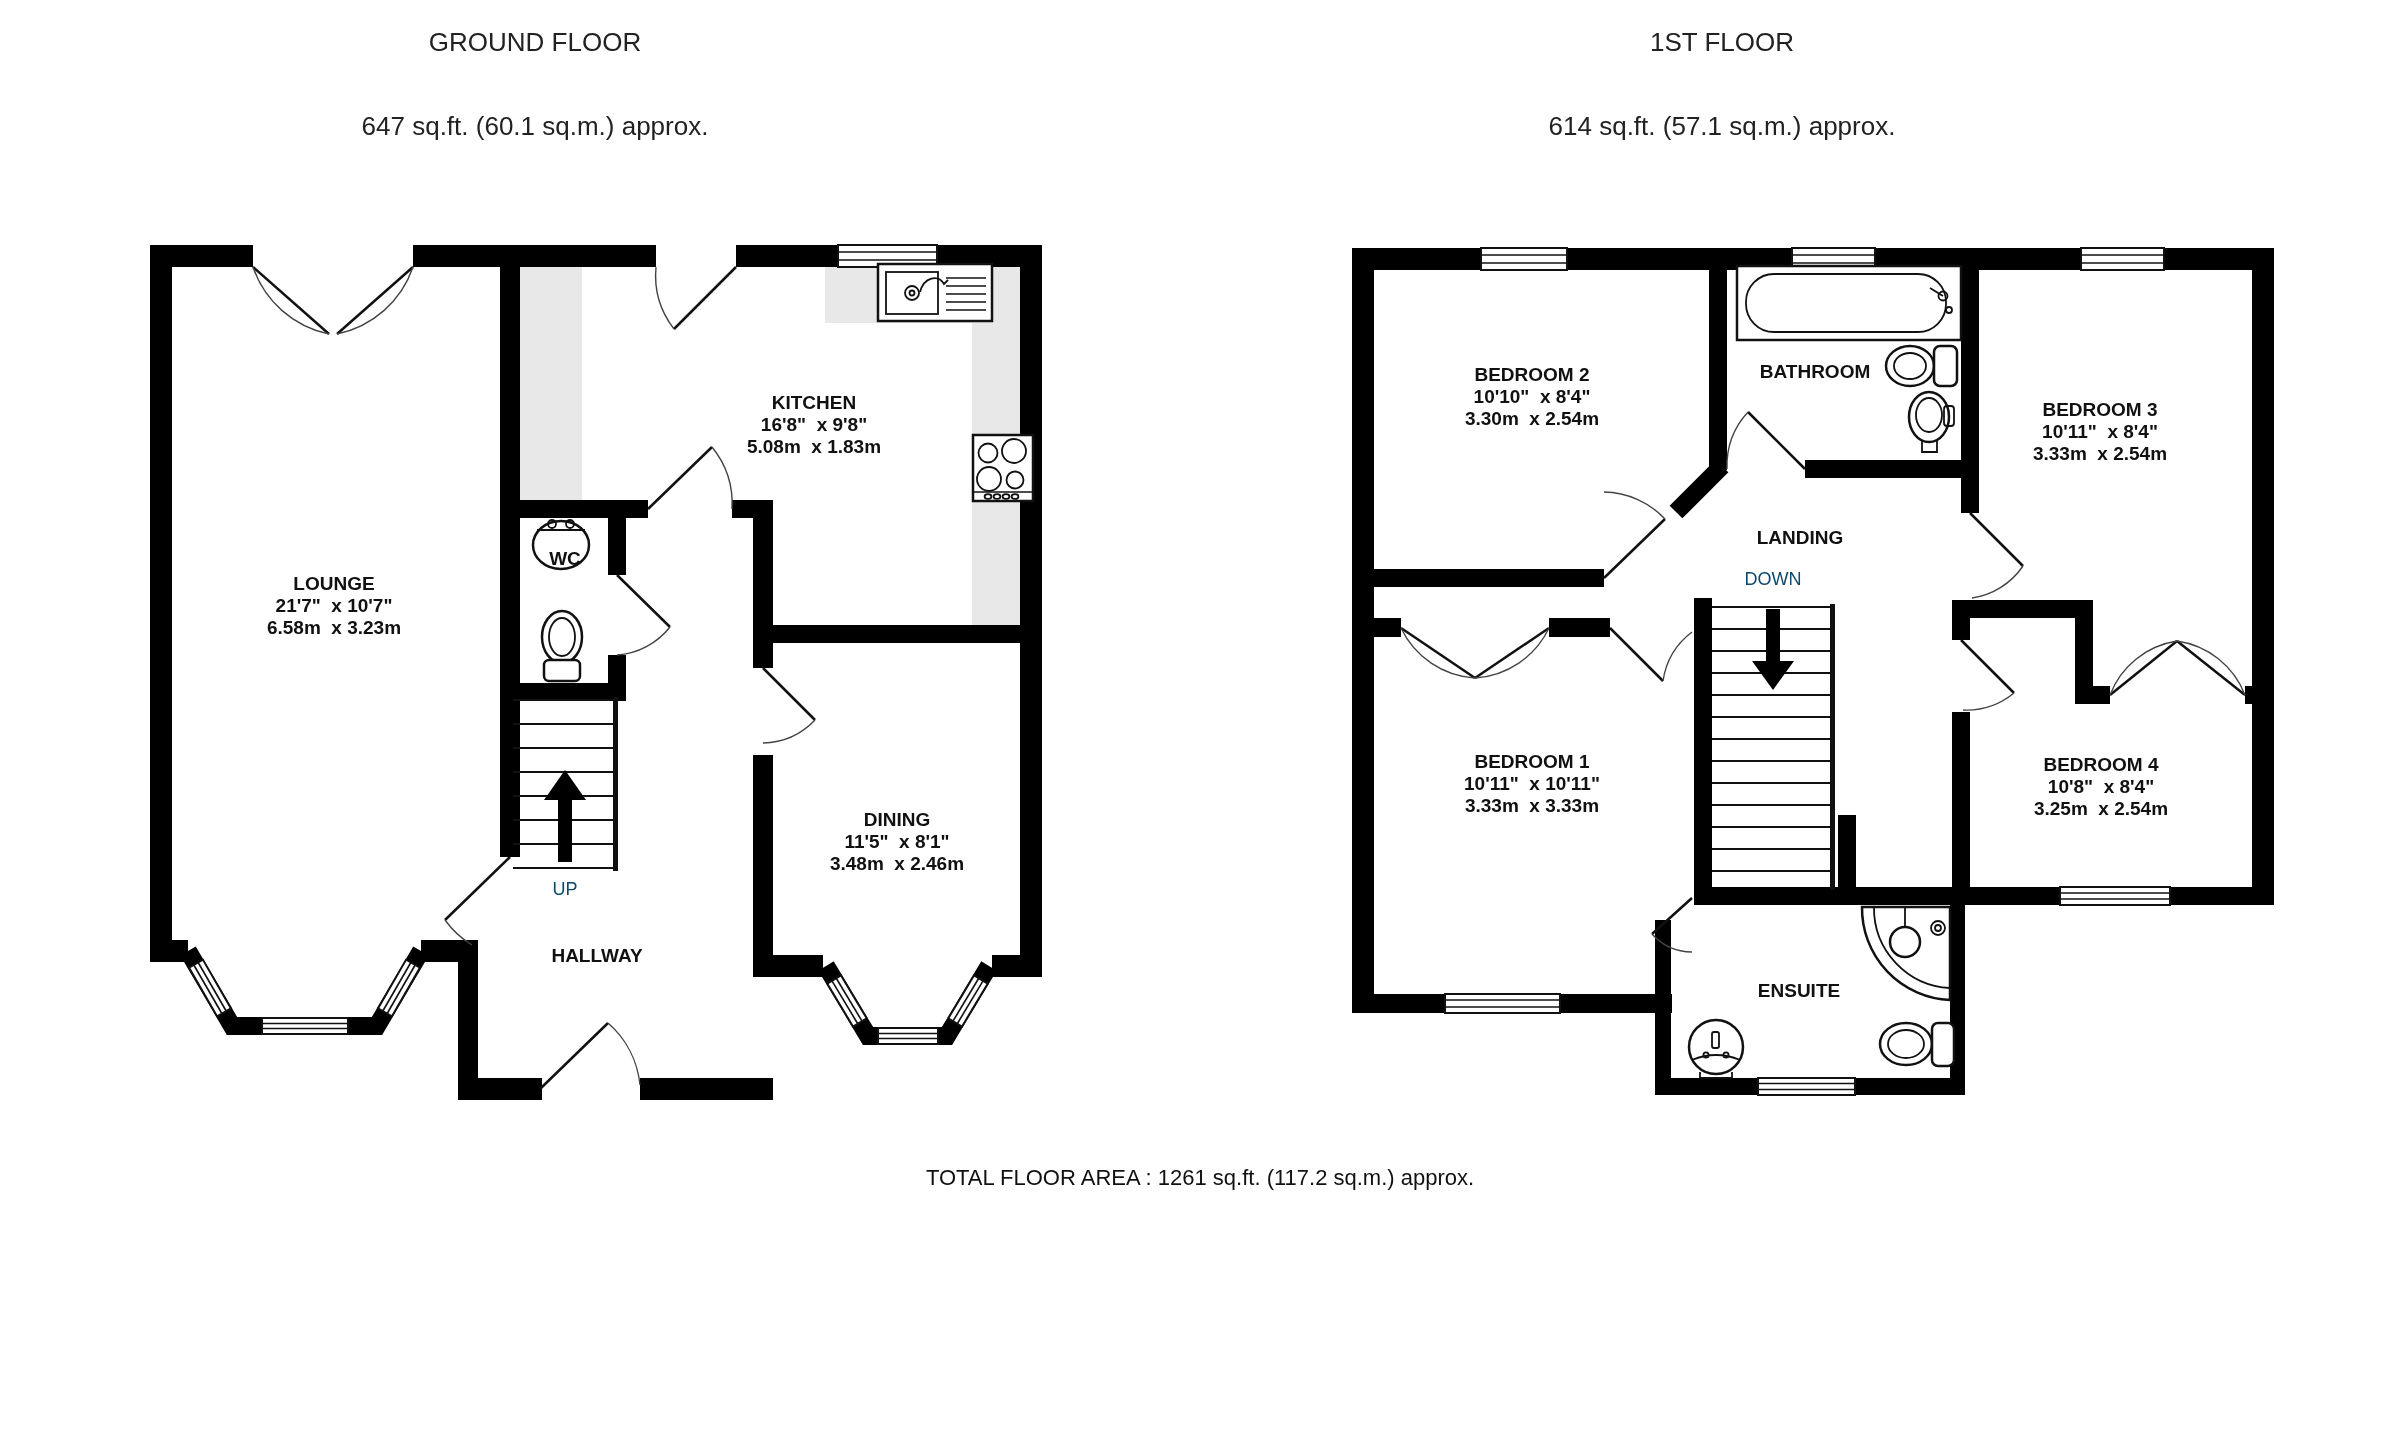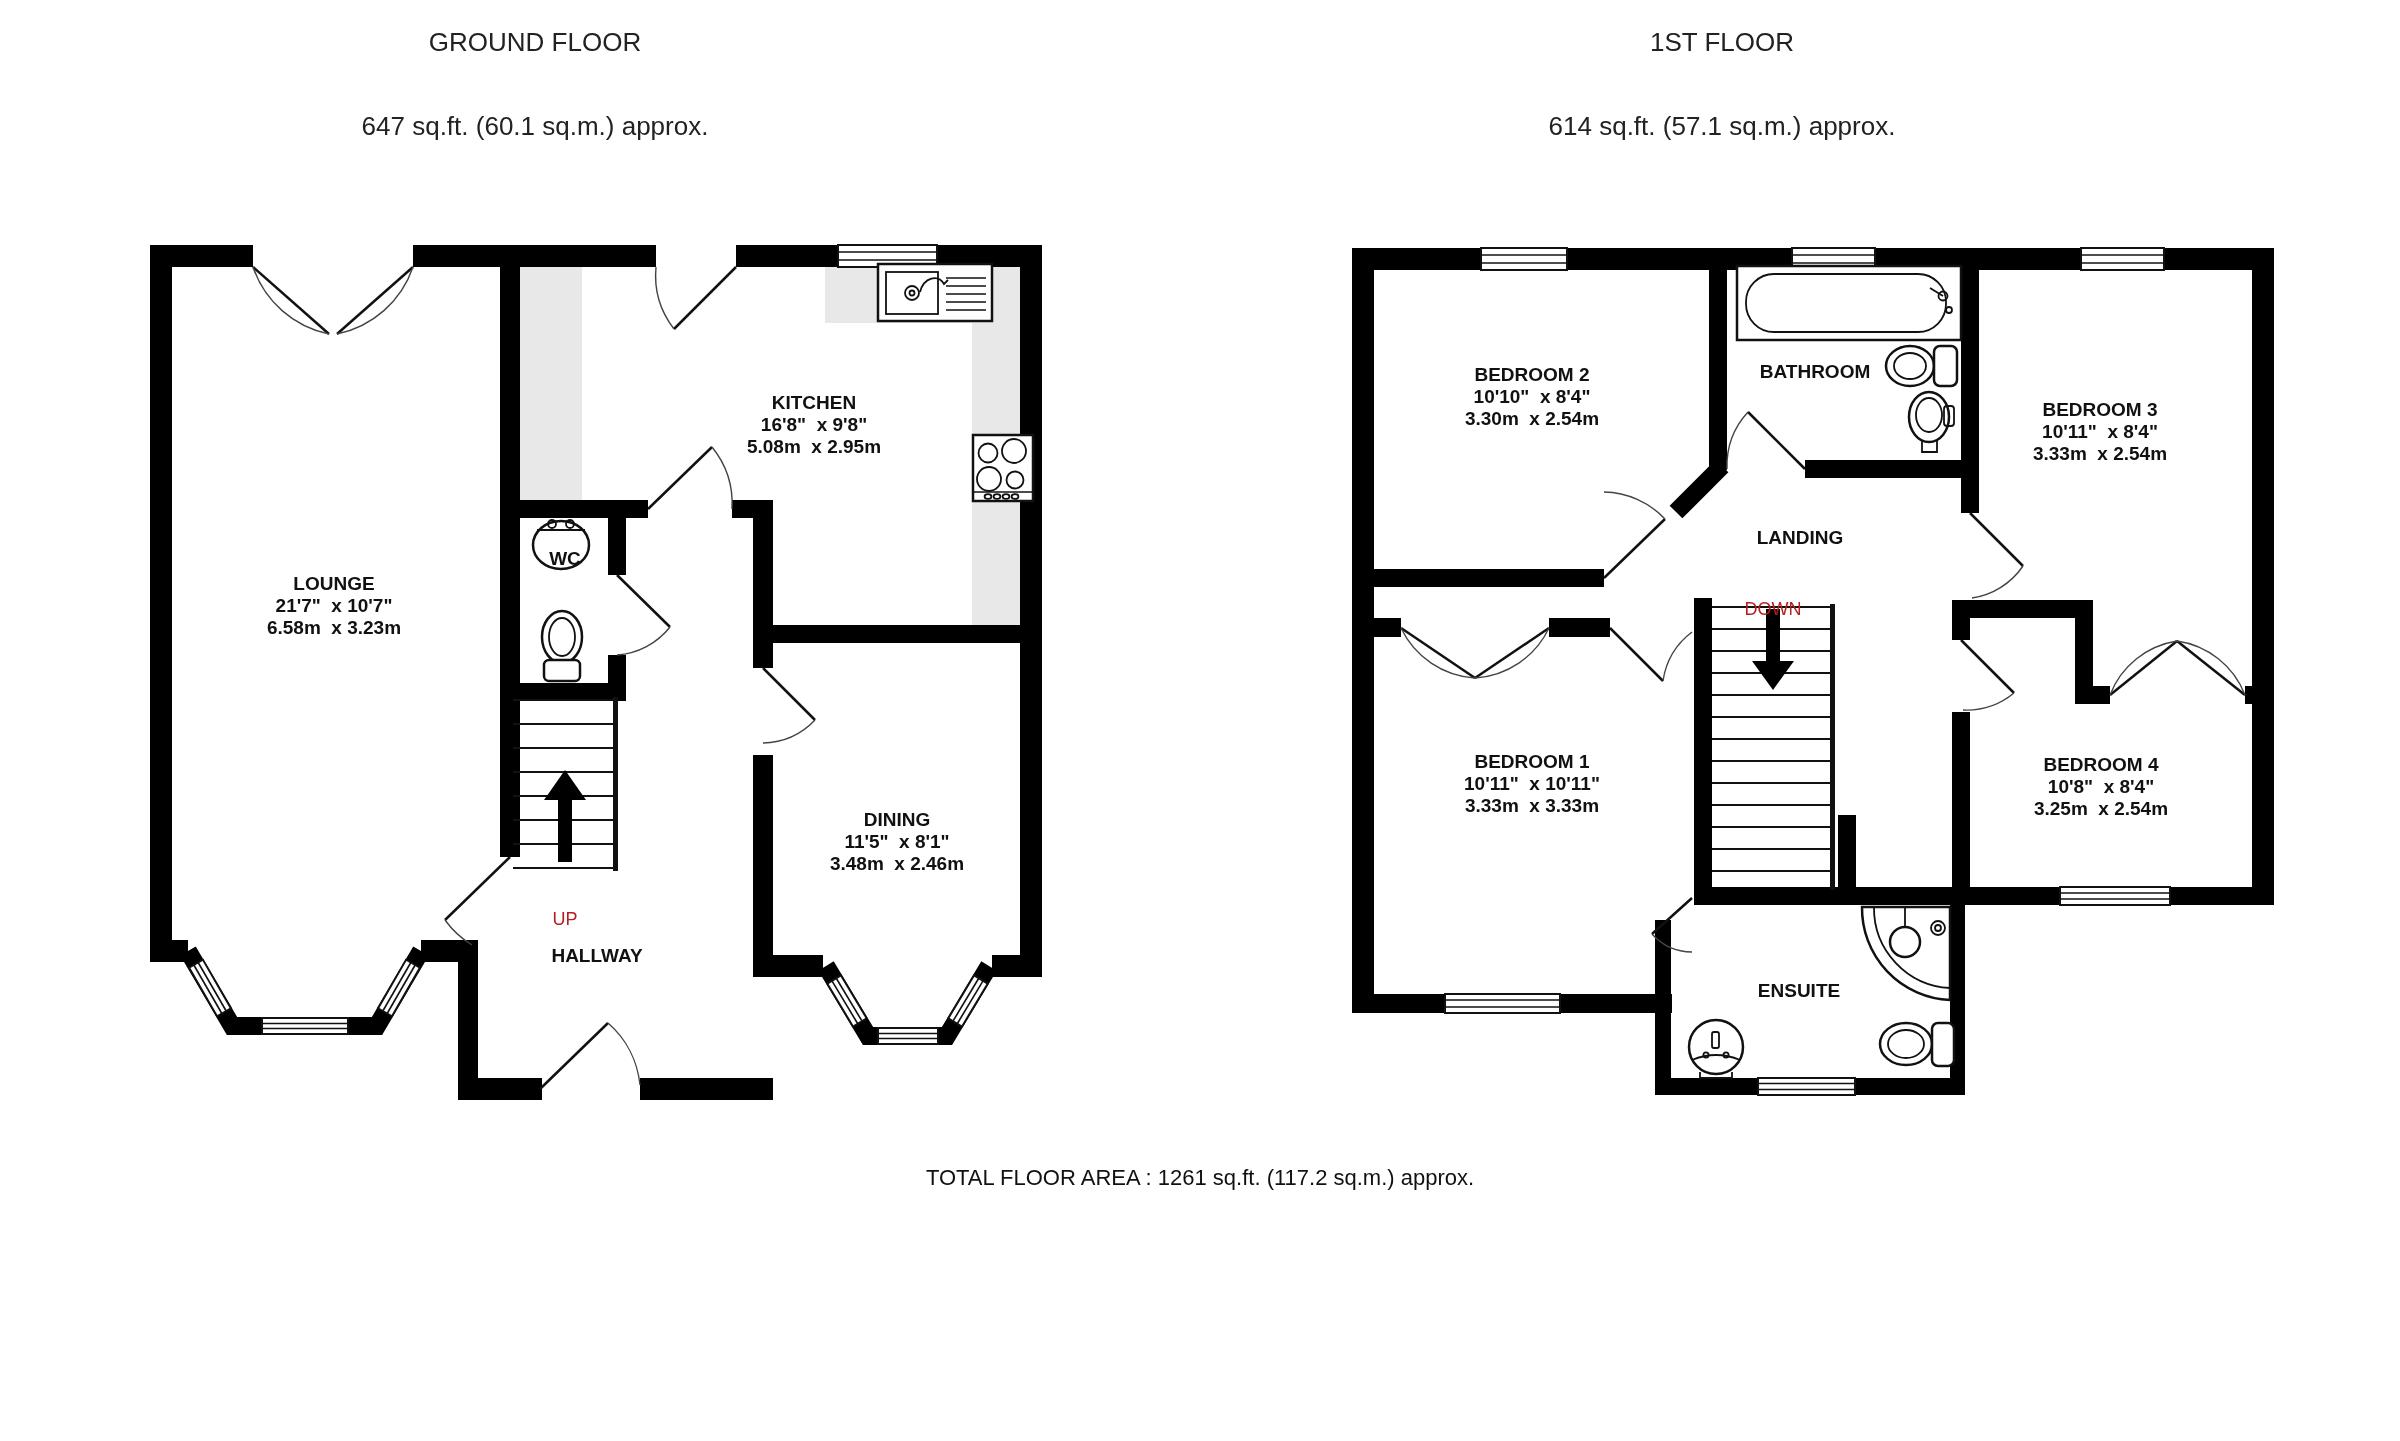--- a/index.html
+++ b/index.html
@@ -6,21 +6,21 @@
   #stage{position:relative;width:2335px;height:1441px;background:#fff;overflow:hidden;
          font-family:"Liberation Sans",sans-serif;}
   #plan-svg{position:absolute;left:0;top:0;}
   .hdr{position:absolute;transform:translate(-50%,-50%);text-align:center;
        font:26px/28px "Liberation Sans",sans-serif;color:#222;white-space:pre;}
   .hdr span{display:block;}
   .lbl{position:absolute;transform:translate(-50%,-50%);text-align:center;
        font:bold 19px/22px "Liberation Sans",sans-serif;color:#111;}
   .lbl span{display:block;white-space:pre;}
   .dir{position:absolute;transform:translate(-50%,-50%);
-       font:18px "Liberation Sans",sans-serif;color:#b91c1c;white-space:pre;margin-top:30px;}
+       font:18px "Liberation Sans",sans-serif;color:#0c4a6e;white-space:pre;}
   .foot{position:absolute;transform:translate(-50%,-50%);text-align:right;
         font:22px "Liberation Sans",sans-serif;color:#111;white-space:pre;}
   
   .wall{fill:#000;}
   .shade{fill:#e8e8e8;}
   .fix{fill:#fff;stroke:#111;stroke-width:2.5;}
   .fixthin{fill:none;stroke:#111;stroke-width:1.8;}
   .door{fill:none;stroke:#111;stroke-width:2.5;}
   .arc{fill:none;stroke:#444;stroke-width:1.4;}
   .tread{stroke:#111;stroke-width:2.2;}
@@ -348,21 +348,21 @@
   </div>
 
   <div class="lbl" style="left:334px;top:606px">
     <span>LOUNGE</span>
     <span>21'7"  x 10'7"</span>
     <span>6.58m  x 3.23m</span>
   </div>
   <div class="lbl" style="left:814px;top:425px">
     <span>KITCHEN</span>
     <span>16'8"  x 9'8"</span>
-    <span>5.08m  x 2.95m</span>
+    <span>5.08m  x 1.83m</span>
   </div>
   <div class="lbl" style="left:897px;top:842px">
     <span>DINING</span>
     <span>11'5"  x 8'1"</span>
     <span>3.48m  x 2.46m</span>
   </div>
   <div class="lbl" style="left:565px;top:559px">
     <span>WC</span>
   </div>
   <div class="lbl" style="left:597px;top:956px">

